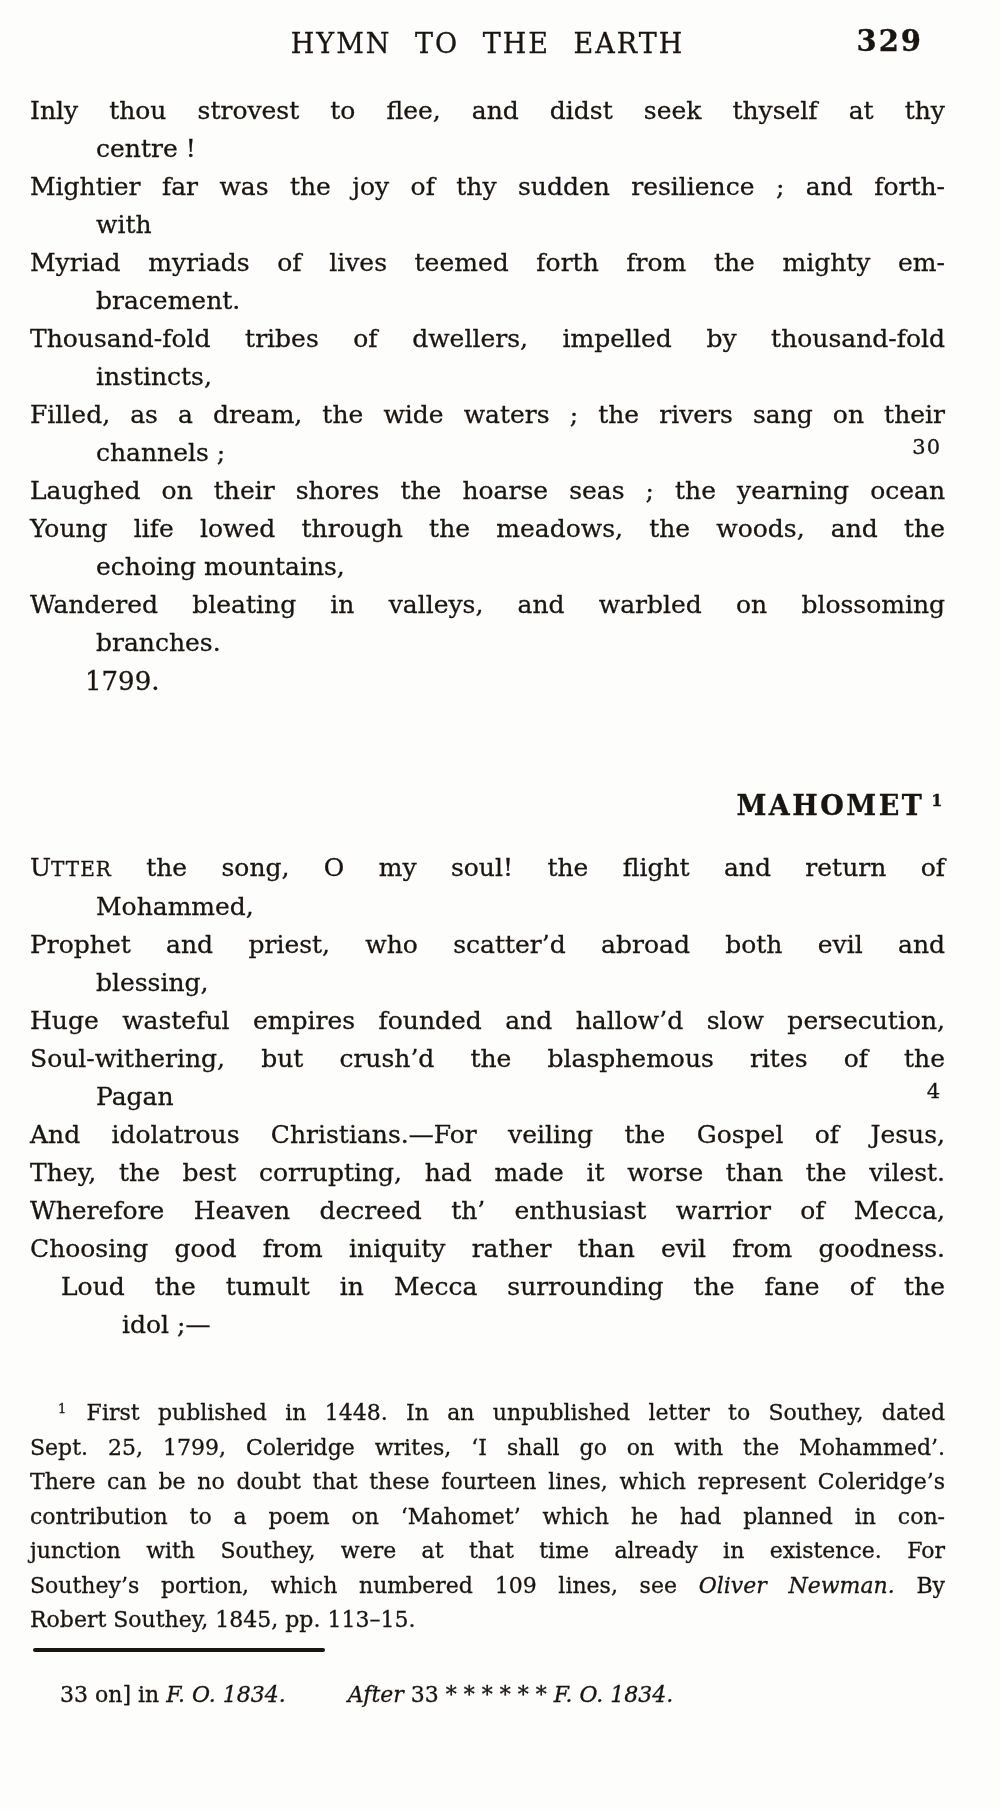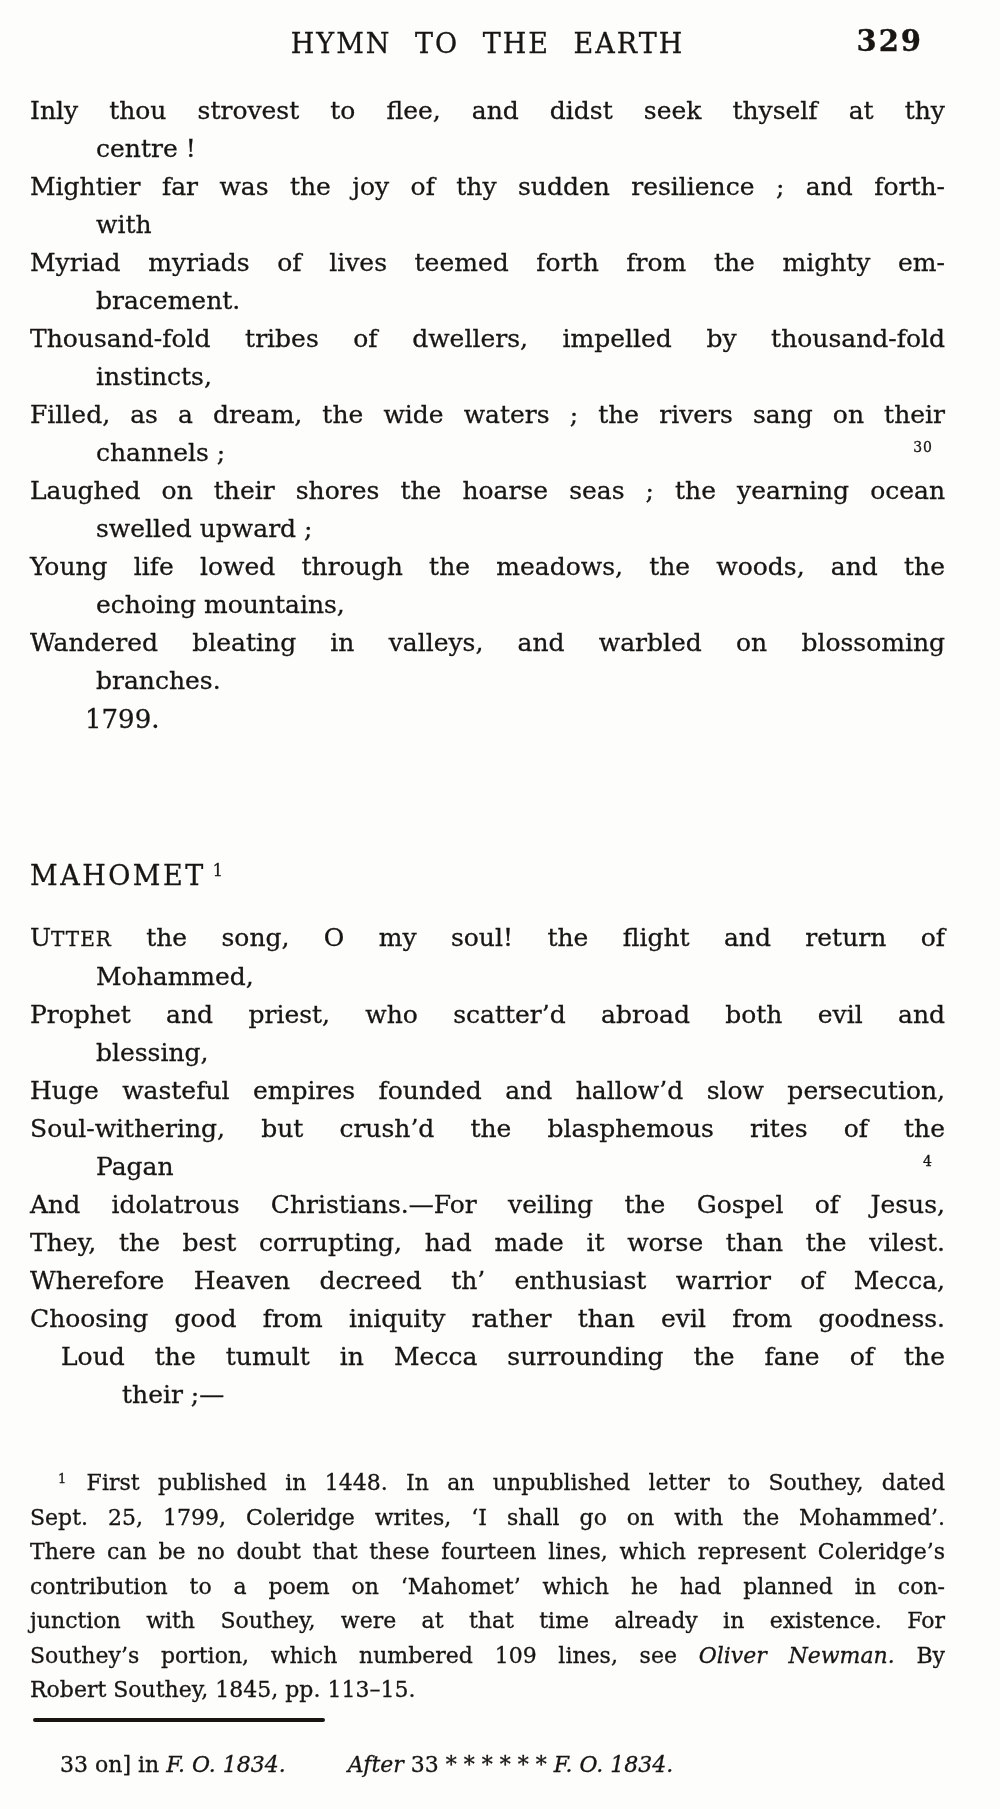--- a/index.html
+++ b/index.html
@@ -18,23 +18,23 @@
   .pageno{position:absolute;right:22px;top:16px;font-size:29px;font-weight:bold;letter-spacing:2px;}
 
   .poem{font-size:25px;}
   .poem1{margin-top:18px;}
   .line{position:relative;line-height:38px;min-height:38px;white-space:normal;}
   .j{text-align:justify;text-align-last:justify;}
   .cont{padding-left:66px;}
   .cont2{padding-left:92px;}
   .indent1{padding-left:31px;}
   .date{padding-left:55px;font-size:26px;}
-  .lnum{position:absolute;right:12px;bottom:6px;font-size:14px;letter-spacing:1px;}
+  .lnum{position:absolute;right:4px;bottom:6px;font-size:21px;letter-spacing:1px;}
 
-  .mahomet-head{margin-top:116px;text-align:left;font-size:27px;letter-spacing:2.5px;word-spacing:6px;line-height:34px;}
+  .mahomet-head{margin-top:84px;text-align:right;font-size:27px;letter-spacing:2.5px;word-spacing:6px;line-height:34px;font-weight:bold;}
   .hsup{font-size:16px;vertical-align:9px;margin-left:7px;}
 
   .poem2{margin-top:26px;}
   .sc{text-transform:uppercase;font-size:20px;letter-spacing:1px;}
   .it{font-style:italic;}
   .sup{font-size:13px;vertical-align:7px;margin-right:2px;}
 
   .footnote{margin-top:48px;font-size:22px;}
   .footnote .line{line-height:34.5px;min-height:34.5px;}
   .fn-first{text-indent:28px;}
@@ -60,21 +60,20 @@
       <div class="line cont"><span>centre !</span></div>
       <div class="line j"><span>Mightier far was the joy of thy sudden resilience ; and forth-</span></div>
       <div class="line cont"><span>with</span></div>
       <div class="line j"><span>Myriad myriads of lives teemed forth from the mighty em-</span></div>
       <div class="line cont"><span>bracement.</span></div>
       <div class="line j"><span>Thousand-fold tribes of dwellers, impelled by thousand-fold</span></div>
       <div class="line cont"><span>instincts,</span></div>
       <div class="line j"><span>Filled, as a dream, the wide waters ; the rivers sang on their</span></div>
       <div class="line cont"><span>channels ;</span><span class="lnum">30</span></div>
       <div class="line j"><span>Laughed on their shores the hoarse seas ; the yearning ocean</span></div>
-      <div class="line cont"><span>swelled upward ;</span></div>
       <div class="line j"><span>Young life lowed through the meadows, the woods, and the</span></div>
       <div class="line cont"><span>echoing mountains,</span></div>
       <div class="line j"><span>Wandered bleating in valleys, and warbled on blossoming</span></div>
       <div class="line cont"><span>branches.</span></div>
       <div class="line date"><span>1799.</span></div>
     </div>
 
   <div class="mahomet-head">
     <span>MAHOMET</span><span class="hsup">1</span>
   </div>
@@ -85,21 +84,21 @@
       <div class="line j"><span>Prophet and priest, who scatter’d abroad both evil and</span></div>
       <div class="line cont"><span>blessing,</span></div>
       <div class="line j"><span>Huge wasteful empires founded and hallow’d slow persecution,</span></div>
       <div class="line j"><span>Soul-withering, but crush’d the blasphemous rites of the</span></div>
       <div class="line cont"><span>Pagan</span><span class="lnum">4</span></div>
       <div class="line j"><span>And idolatrous Christians.—For veiling the Gospel of Jesus,</span></div>
       <div class="line j"><span>They, the best corrupting, had made it worse than the vilest.</span></div>
       <div class="line j"><span>Wherefore Heaven decreed th’ enthusiast warrior of Mecca,</span></div>
       <div class="line j"><span>Choosing good from iniquity rather than evil from goodness.</span></div>
       <div class="line j indent1"><span>Loud the tumult in Mecca surrounding the fane of the</span></div>
-      <div class="line cont2"><span>their ;—</span></div>
+      <div class="line cont2"><span>idol ;—</span></div>
     </div>
 
   <div class="footnote">
       <div class="line j fn-first"><span class="sup">1</span><span> First published in 1448.  In an unpublished letter to Southey, dated</span></div>
       <div class="line j"><span>Sept. 25, 1799, Coleridge writes, ‘I shall go on with the Mohammed’.</span></div>
       <div class="line j"><span>There can be no doubt that these fourteen lines, which represent Coleridge’s</span></div>
       <div class="line j"><span>contribution to a poem on ‘Mahomet’ which he had planned in con-</span></div>
       <div class="line j"><span>junction with Southey, were at that time already in existence.  For</span></div>
       <div class="line j"><span>Southey’s portion, which numbered 109 lines, see </span><span class="it">Oliver Newman.</span><span>  By</span></div>
       <div class="line"><span>Robert Southey, 1845, pp. 113–15.</span></div>

